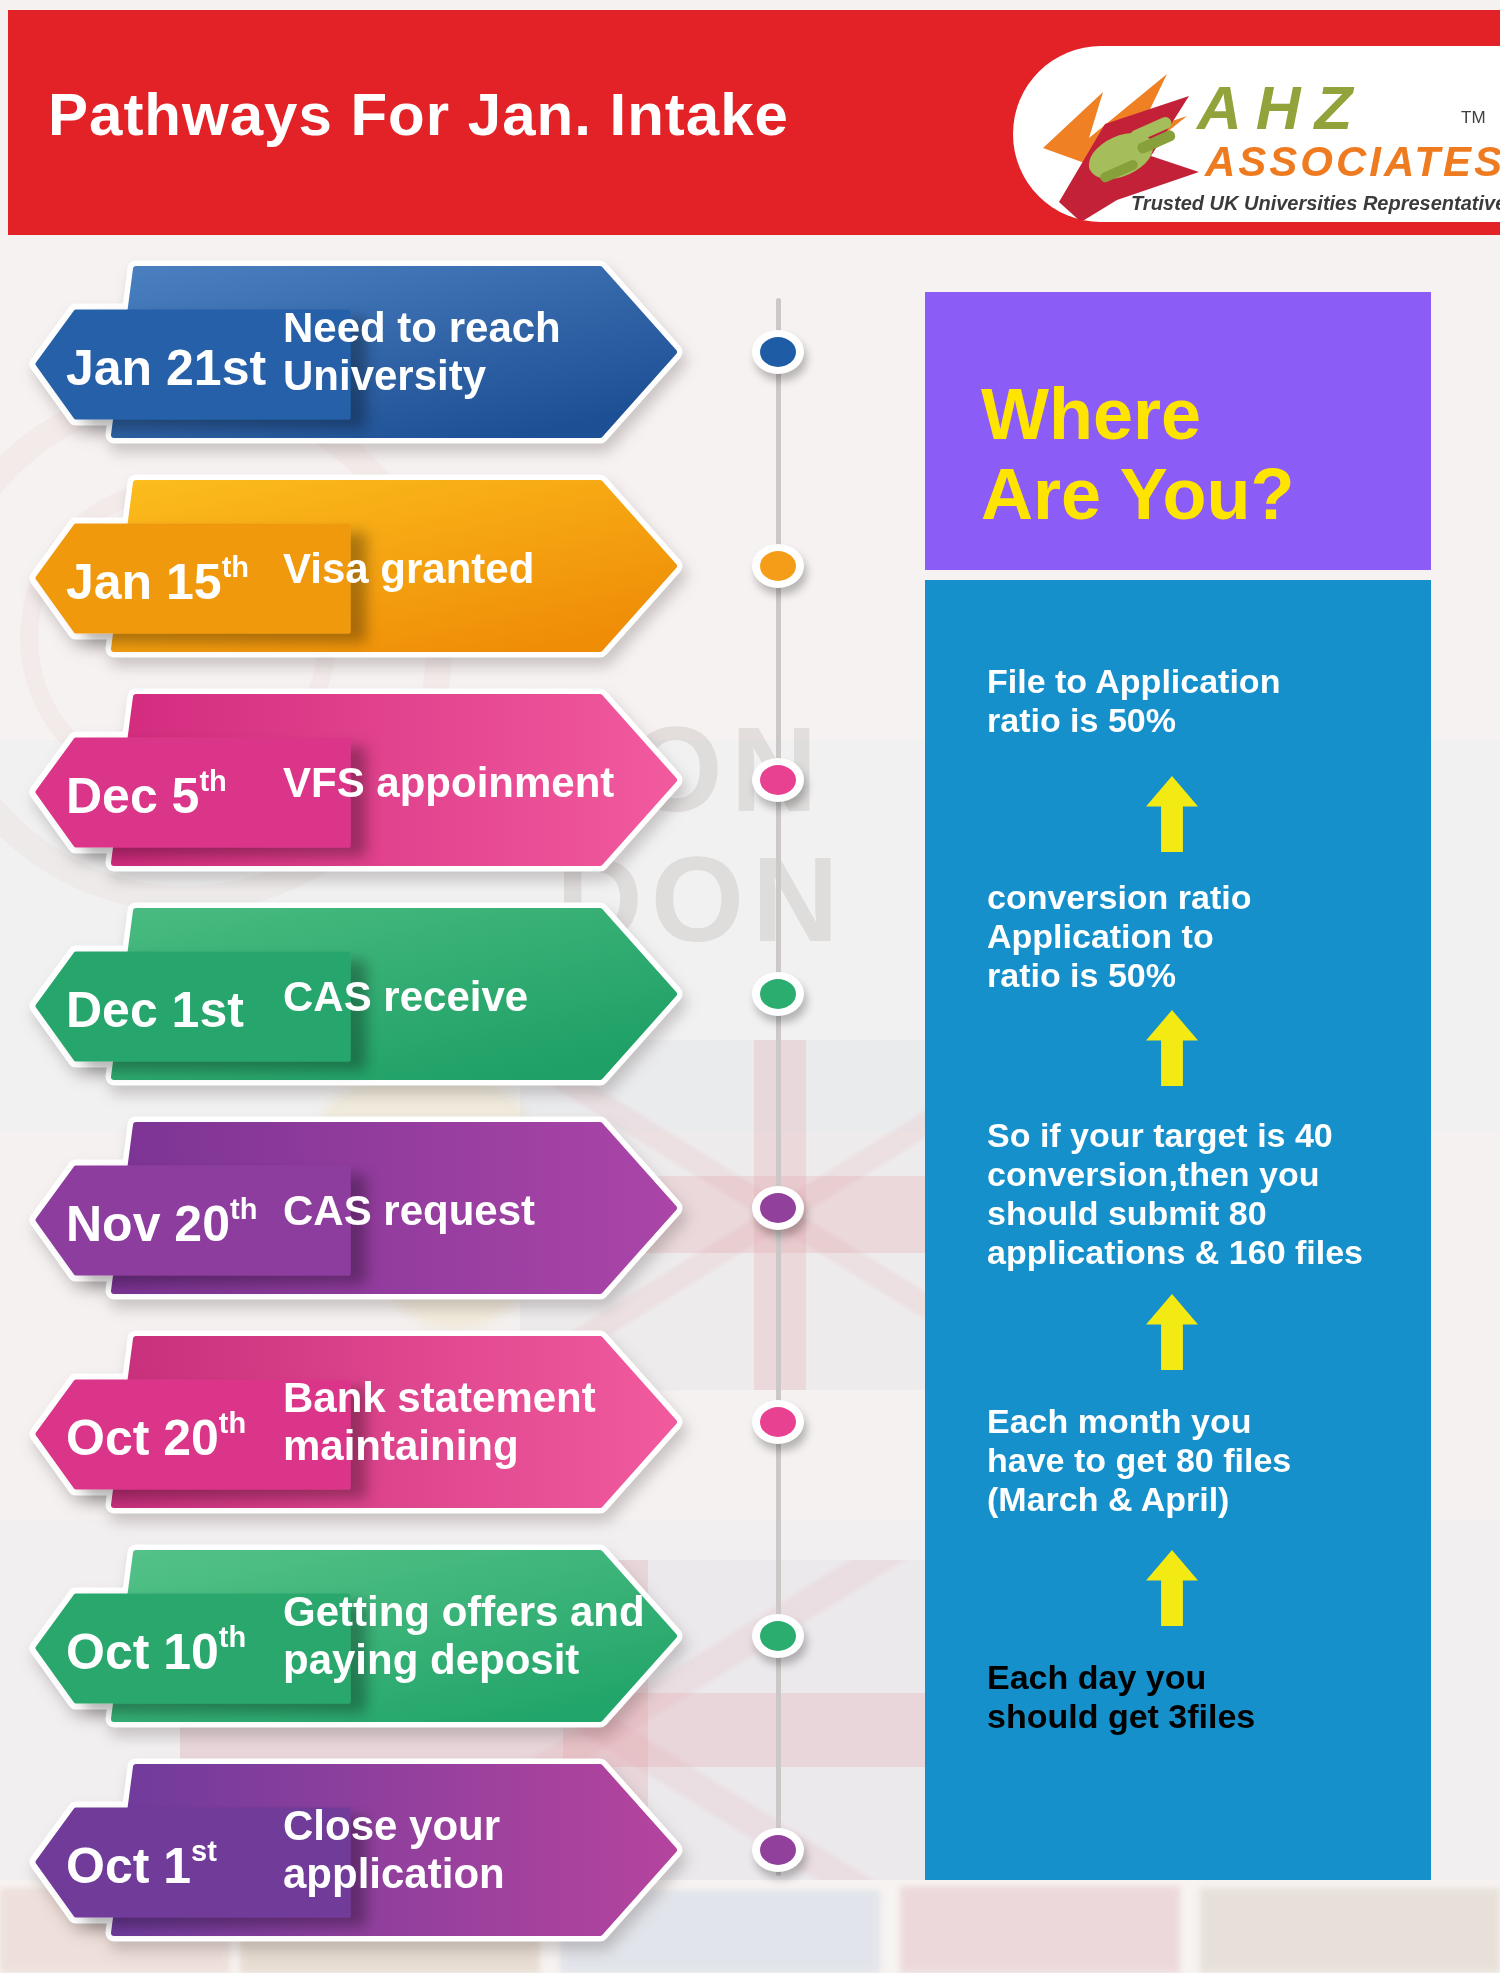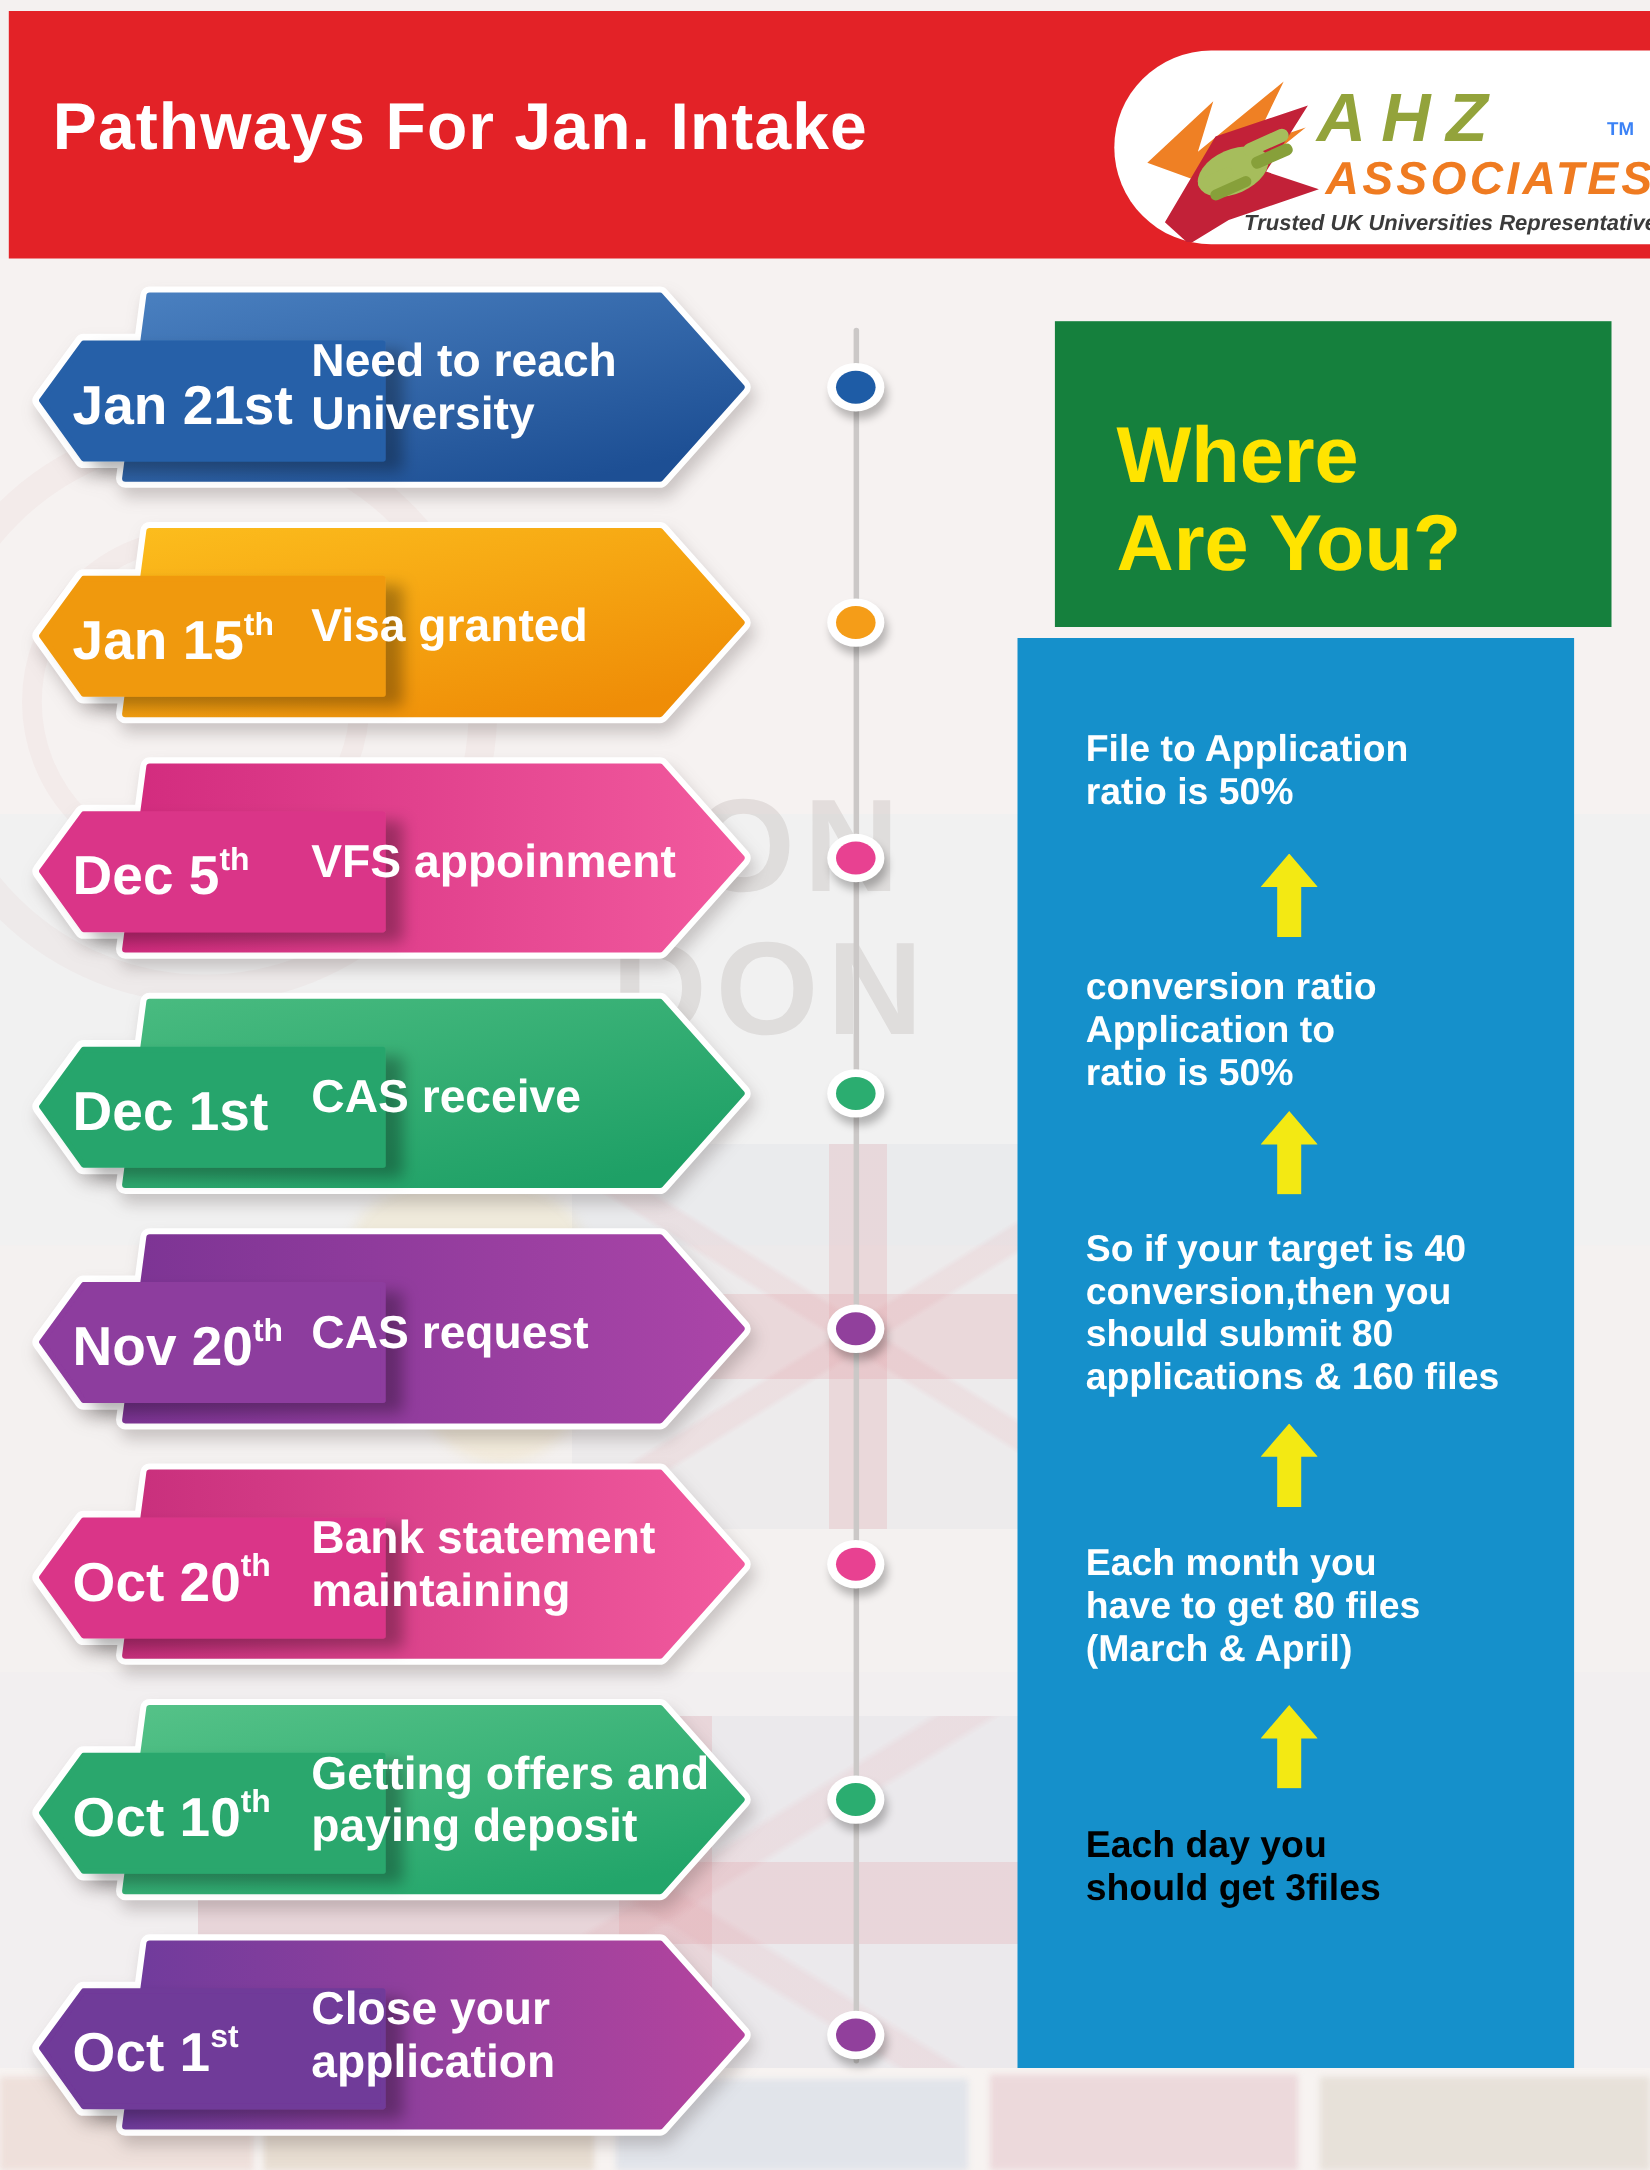--- a/index.html
+++ b/index.html
@@ -23,21 +23,21 @@
   .bottom-strip{position:absolute;left:0;top:1880px;width:1500px;height:93px;background:#f7f3f1;overflow:hidden;}
   .patch{position:absolute;filter:blur(3px);opacity:.5;}
 
   
   .header{position:absolute;left:8px;top:10px;width:1492px;height:225px;}
   .header-title{position:absolute;left:40px;top:70px;font-size:60px;font-weight:700;color:#fff;letter-spacing:1px;}
   .logo-capsule{position:absolute;left:1005px;top:36px;width:495px;height:176px;background:#ffffff;border-radius:95px 0 0 95px;}
   .logo-mark{position:absolute;left:16px;top:6px;width:180px;height:168px;}
   .logo-brand{position:absolute;left:184px;top:26px;font-size:62px;font-weight:700;font-style:italic;letter-spacing:14px;}
   .logo-brand2{position:absolute;left:192px;top:92px;font-size:42px;font-weight:700;font-style:italic;letter-spacing:3px;}
-  .logo-tm{position:absolute;left:448px;top:62px;font-size:17px;font-weight:700;color:#3b82f6;}
+  .logo-tm{position:absolute;left:448px;top:62px;font-size:17px;font-weight:400;color:#404040;}
   .logo-tagline{position:absolute;left:118px;top:146px;font-size:20px;font-weight:700;font-style:italic;white-space:nowrap;}
 
   
   .tl-line{position:absolute;width:5px;border-radius:3px;}
   .dot{position:absolute;width:52px;height:44px;border-radius:50%;background:#fff;box-shadow:3px 7px 8px rgba(0,0,0,.26);}
   .dot-inner{position:absolute;left:8px;top:7px;width:36px;height:30px;border-radius:50%;}
   .row{position:absolute;left:18px;width:680px;height:190px;}
   .row svg{overflow:visible;filter:drop-shadow(4px 9px 7px rgba(70,60,60,.25));}
   .row text{fill:#ffffff;font-family:"Liberation Sans","DejaVu Sans",sans-serif;font-weight:700;}
   .row .date{font-size:50px;}
@@ -272,21 +272,21 @@
       <div class="dot-inner" style="background:#e84191"></div>
     </div>
     <div class="dot" style="left: 752px; top: 1614px;">
       <div class="dot-inner" style="background:#2bad70"></div>
     </div>
     <div class="dot" style="left: 752px; top: 1828px;">
       <div class="dot-inner" style="background:#91409c"></div>
     </div>
   </div>
 
-<div class="where-box" style="background: #15803d; margin-left: 34px;">
+<div class="where-box" style="background: #8b5cf6;">
   <div class="where-title" style="color: rgb(255, 228, 0);">
     <div>Where</div>
     <div>Are You?</div>
   </div>
 </div>
 
 <div class="blue-panel" style="background: rgb(21, 144, 203);">
   <div class="panel-text" style="top: 82px; color: #ffffff;">
     <span>File to Application</span>
       <span>ratio is 50%</span>

